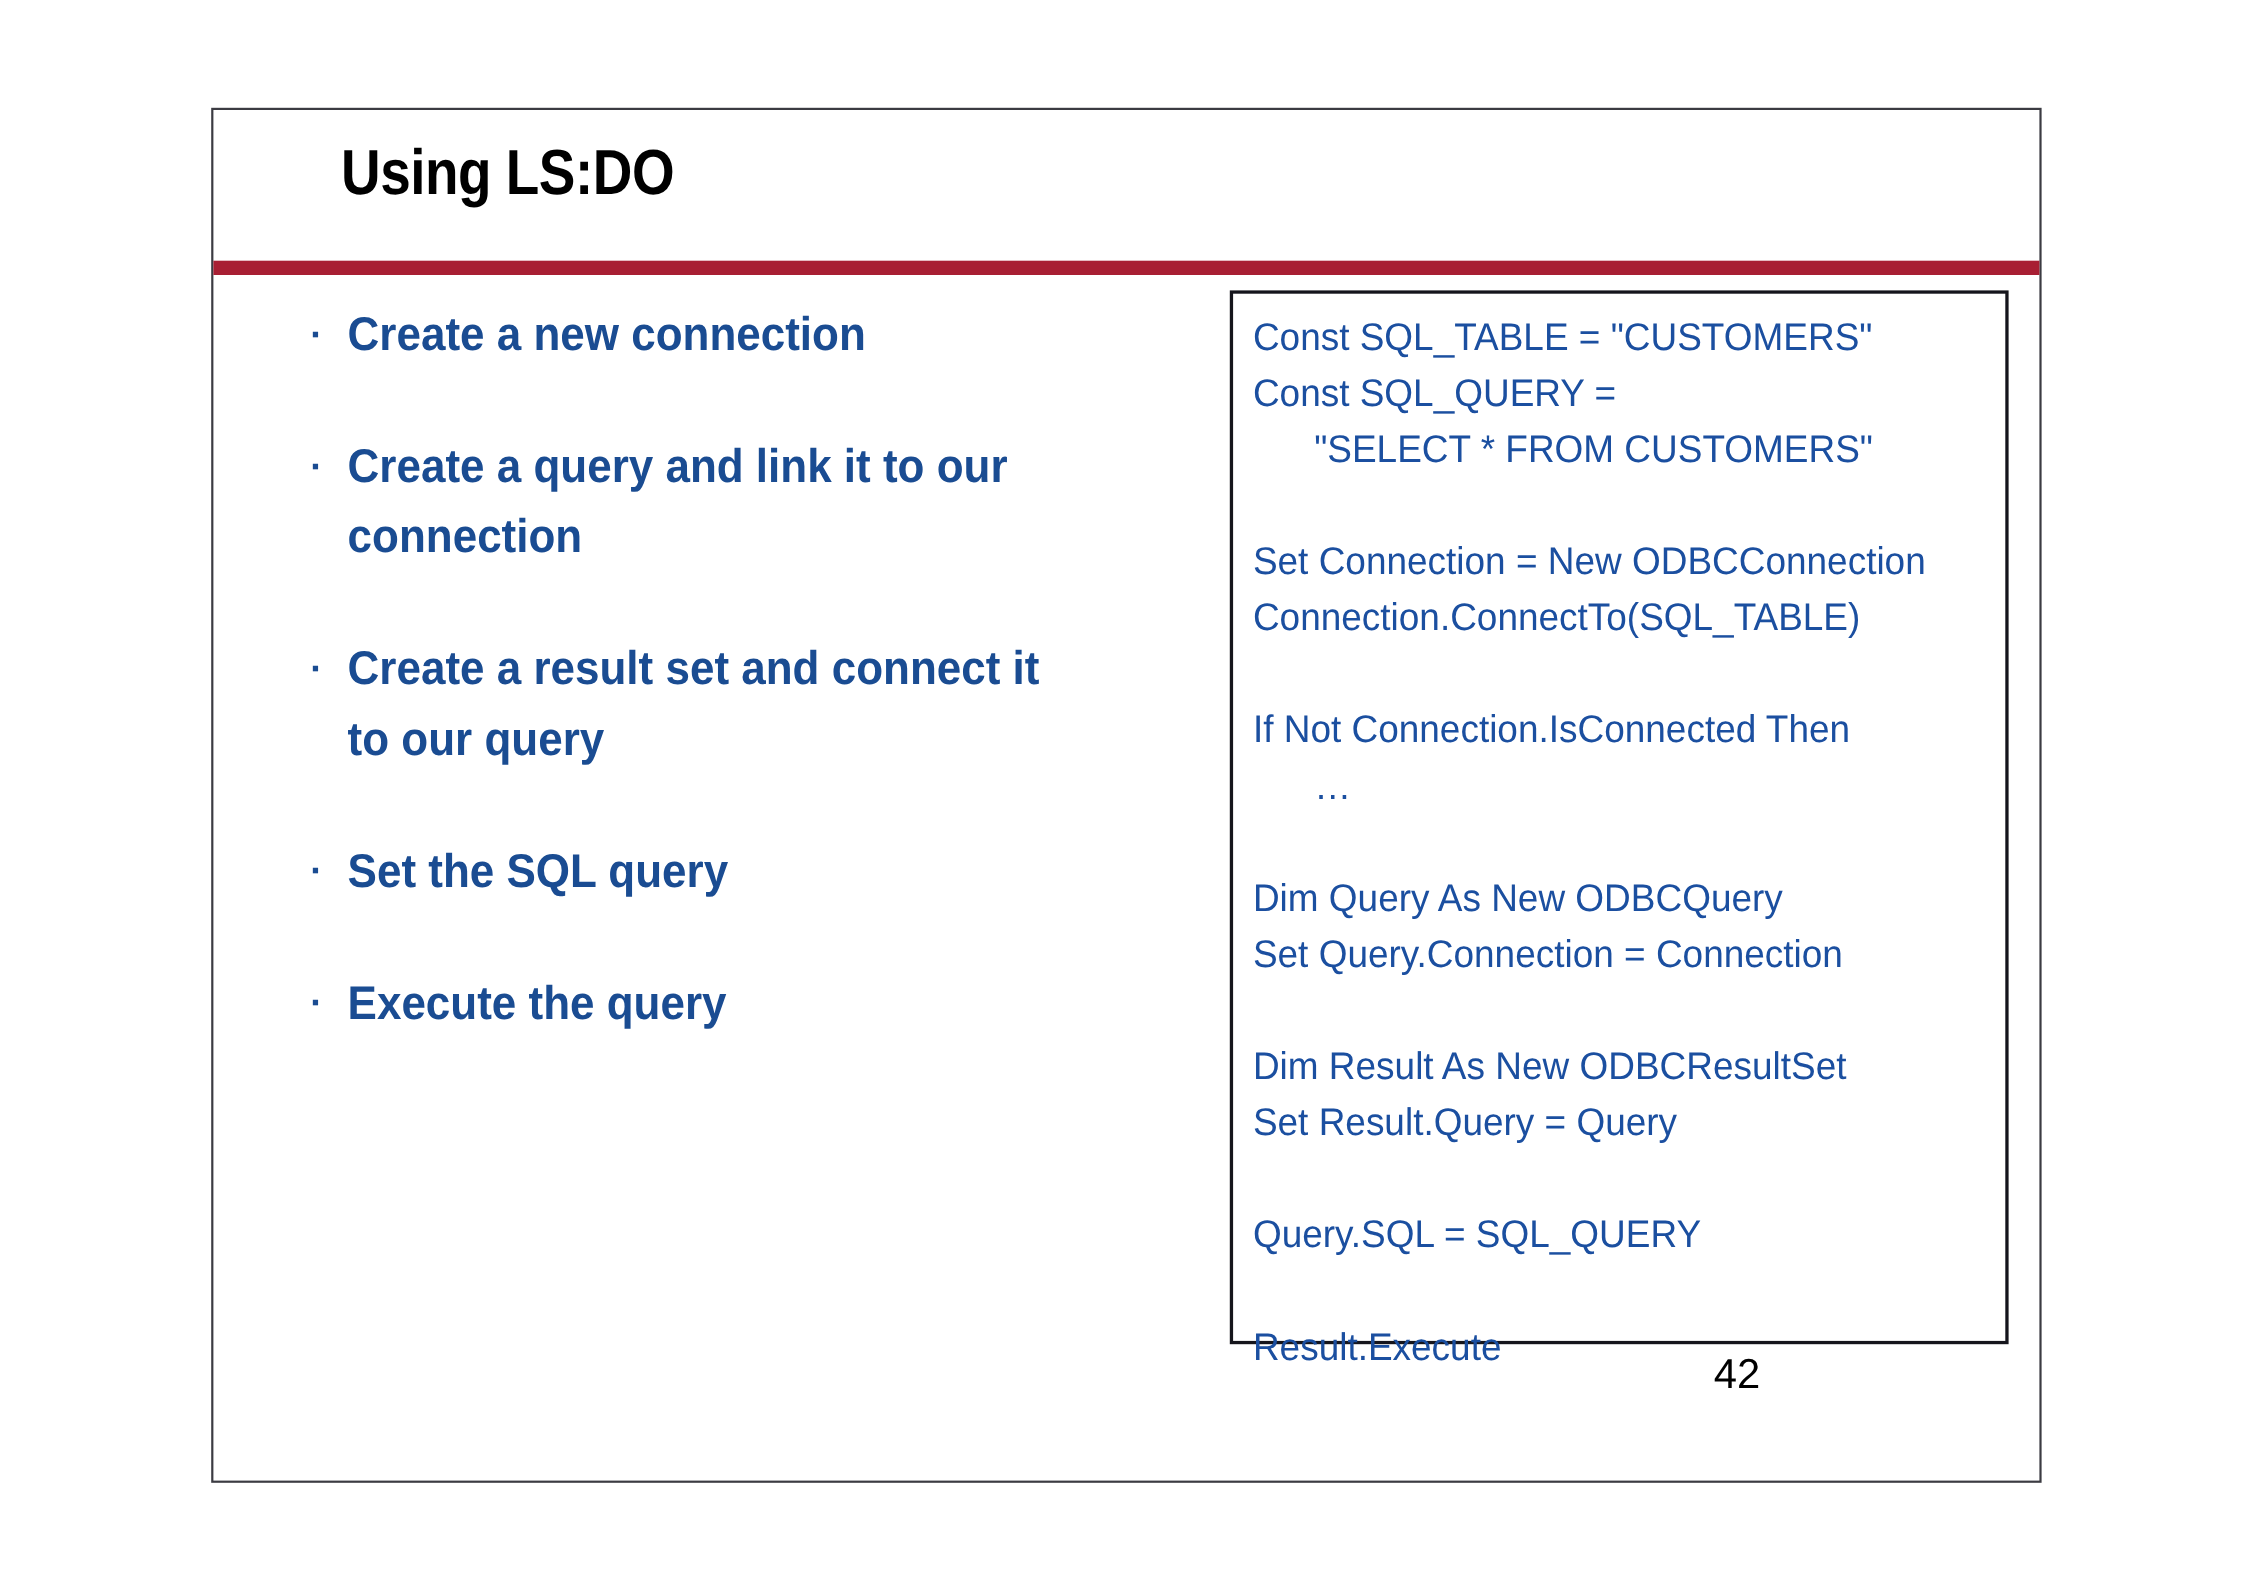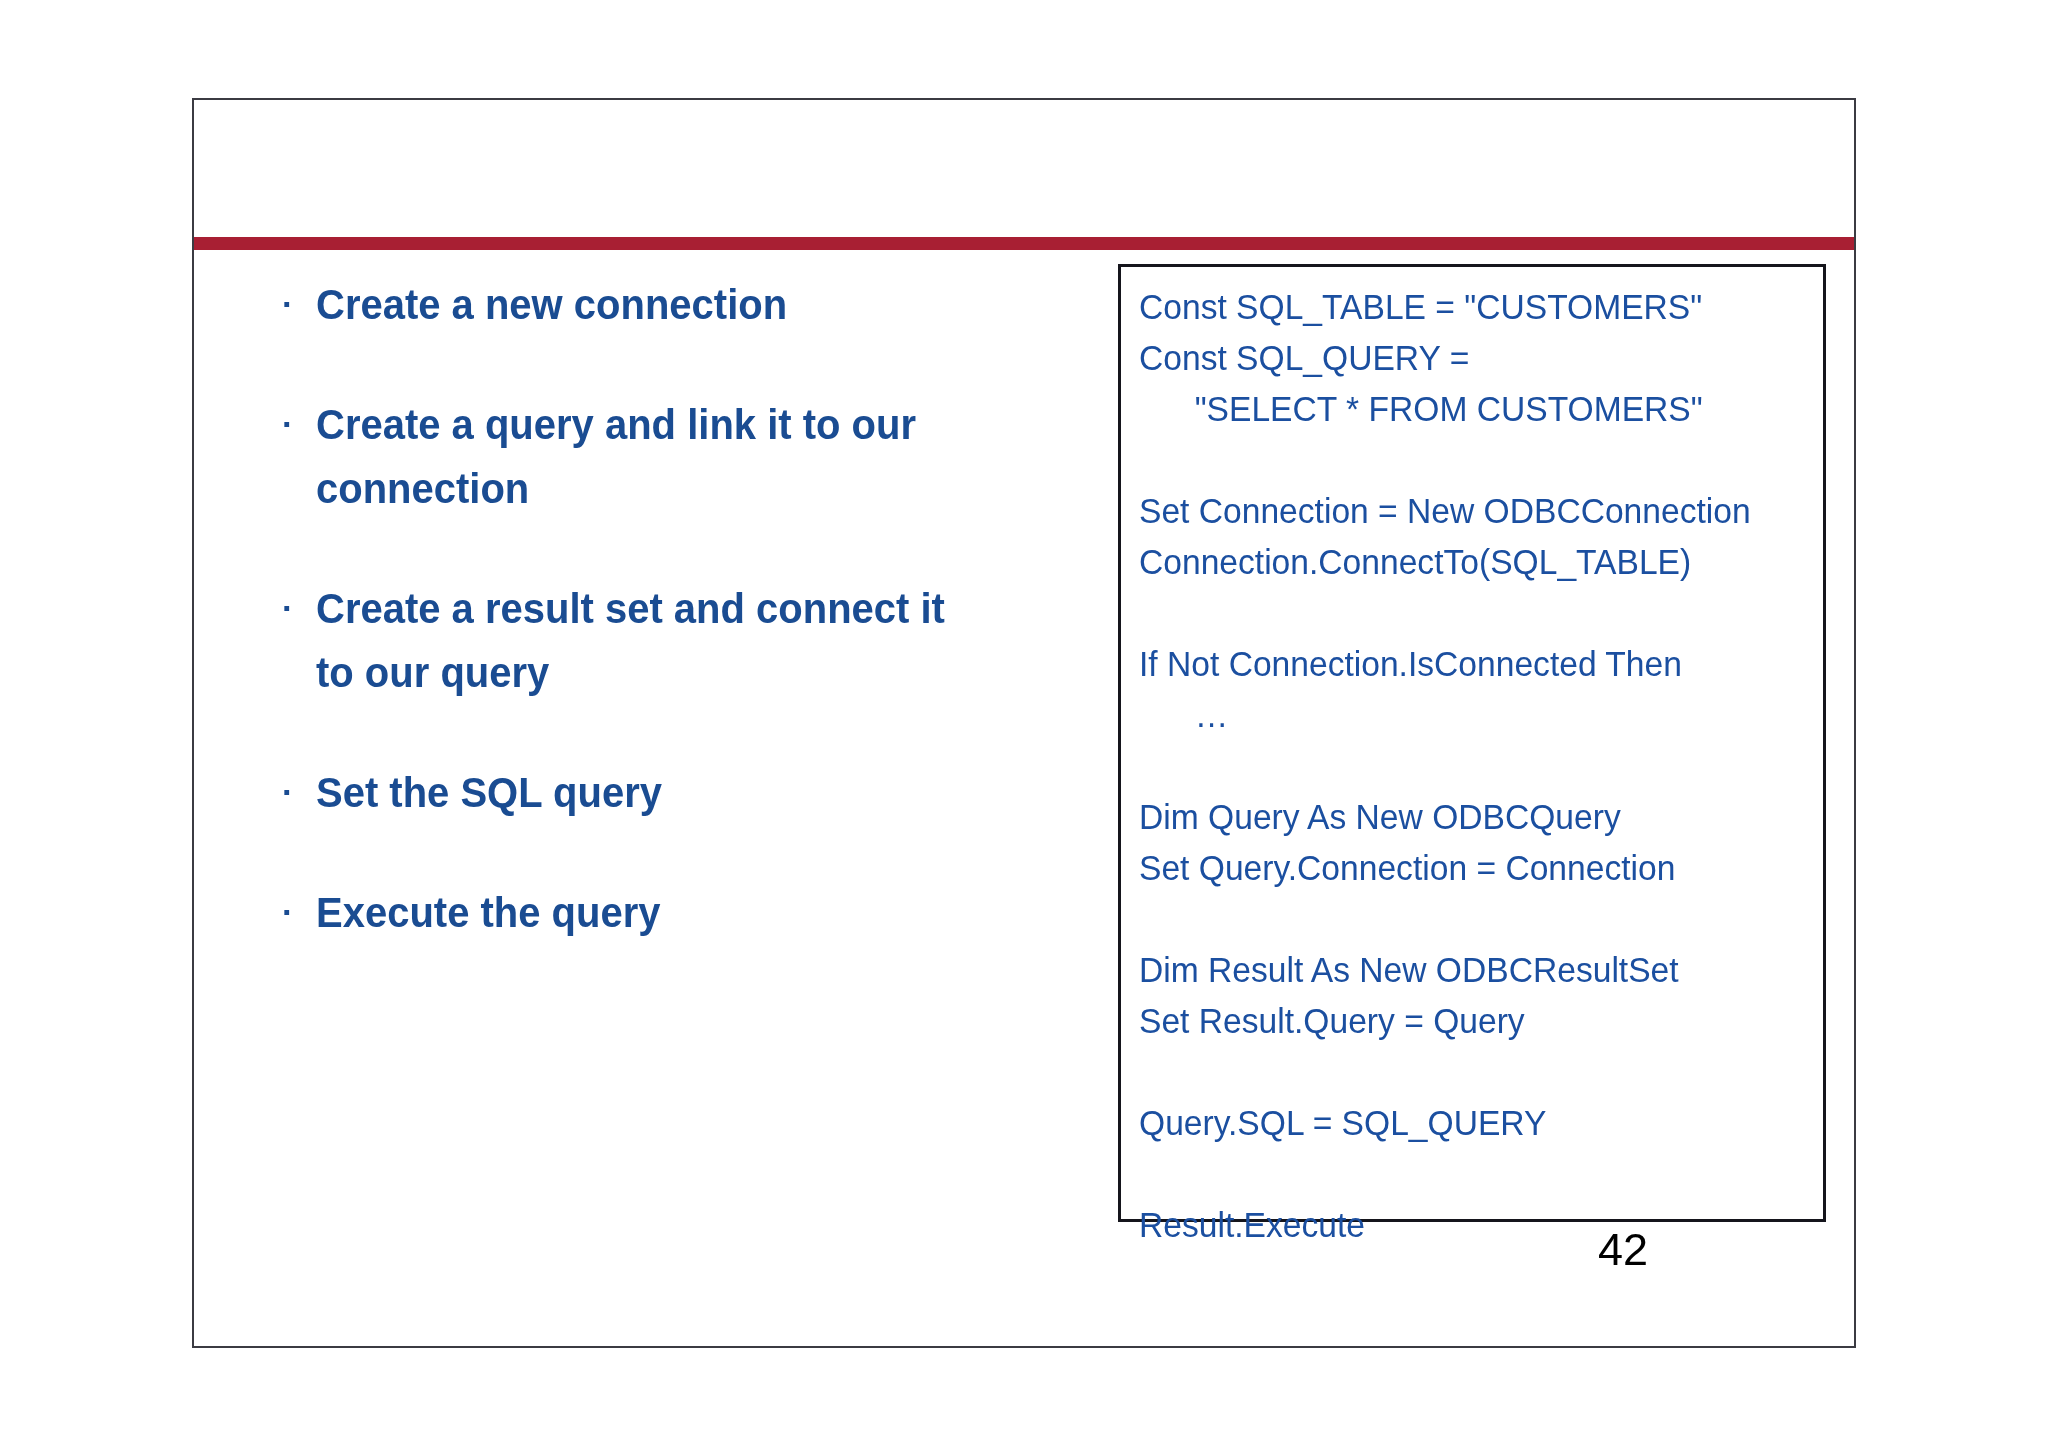--- a/index.html
+++ b/index.html
@@ -129,36 +129,39 @@
   .code-line.blank {
     color: transparent;
   }
   .code-line.indent {
     padding-left: 58px;
   }
 
   
   #page-number {
     position: absolute;
-    left: 1404px;
+    left: 1364px;
     top: 1128px;
     font-family: "Liberation Sans", sans-serif;
-    font-size: 45px;
+    font-size: 38px;
     line-height: 44px;
     color: #000000;
     text-align: center;
   }
 </style>
 </head>
 <body>
 
 <div id="page">
 
   <div id="slide">
 
+    <div id="title-area">
+      <div id="slide-title">Using LS:DO</div>
+    </div>
 
     <div id="title-rule"></div>
 
     <div id="bullet-list">
       <div class="bullet-row">
         <span class="bullet-marker">·</span>
         <span class="bullet-text">Create a new connection</span>
       </div>
       <div class="bullet-row">
         <span class="bullet-marker">·</span>

